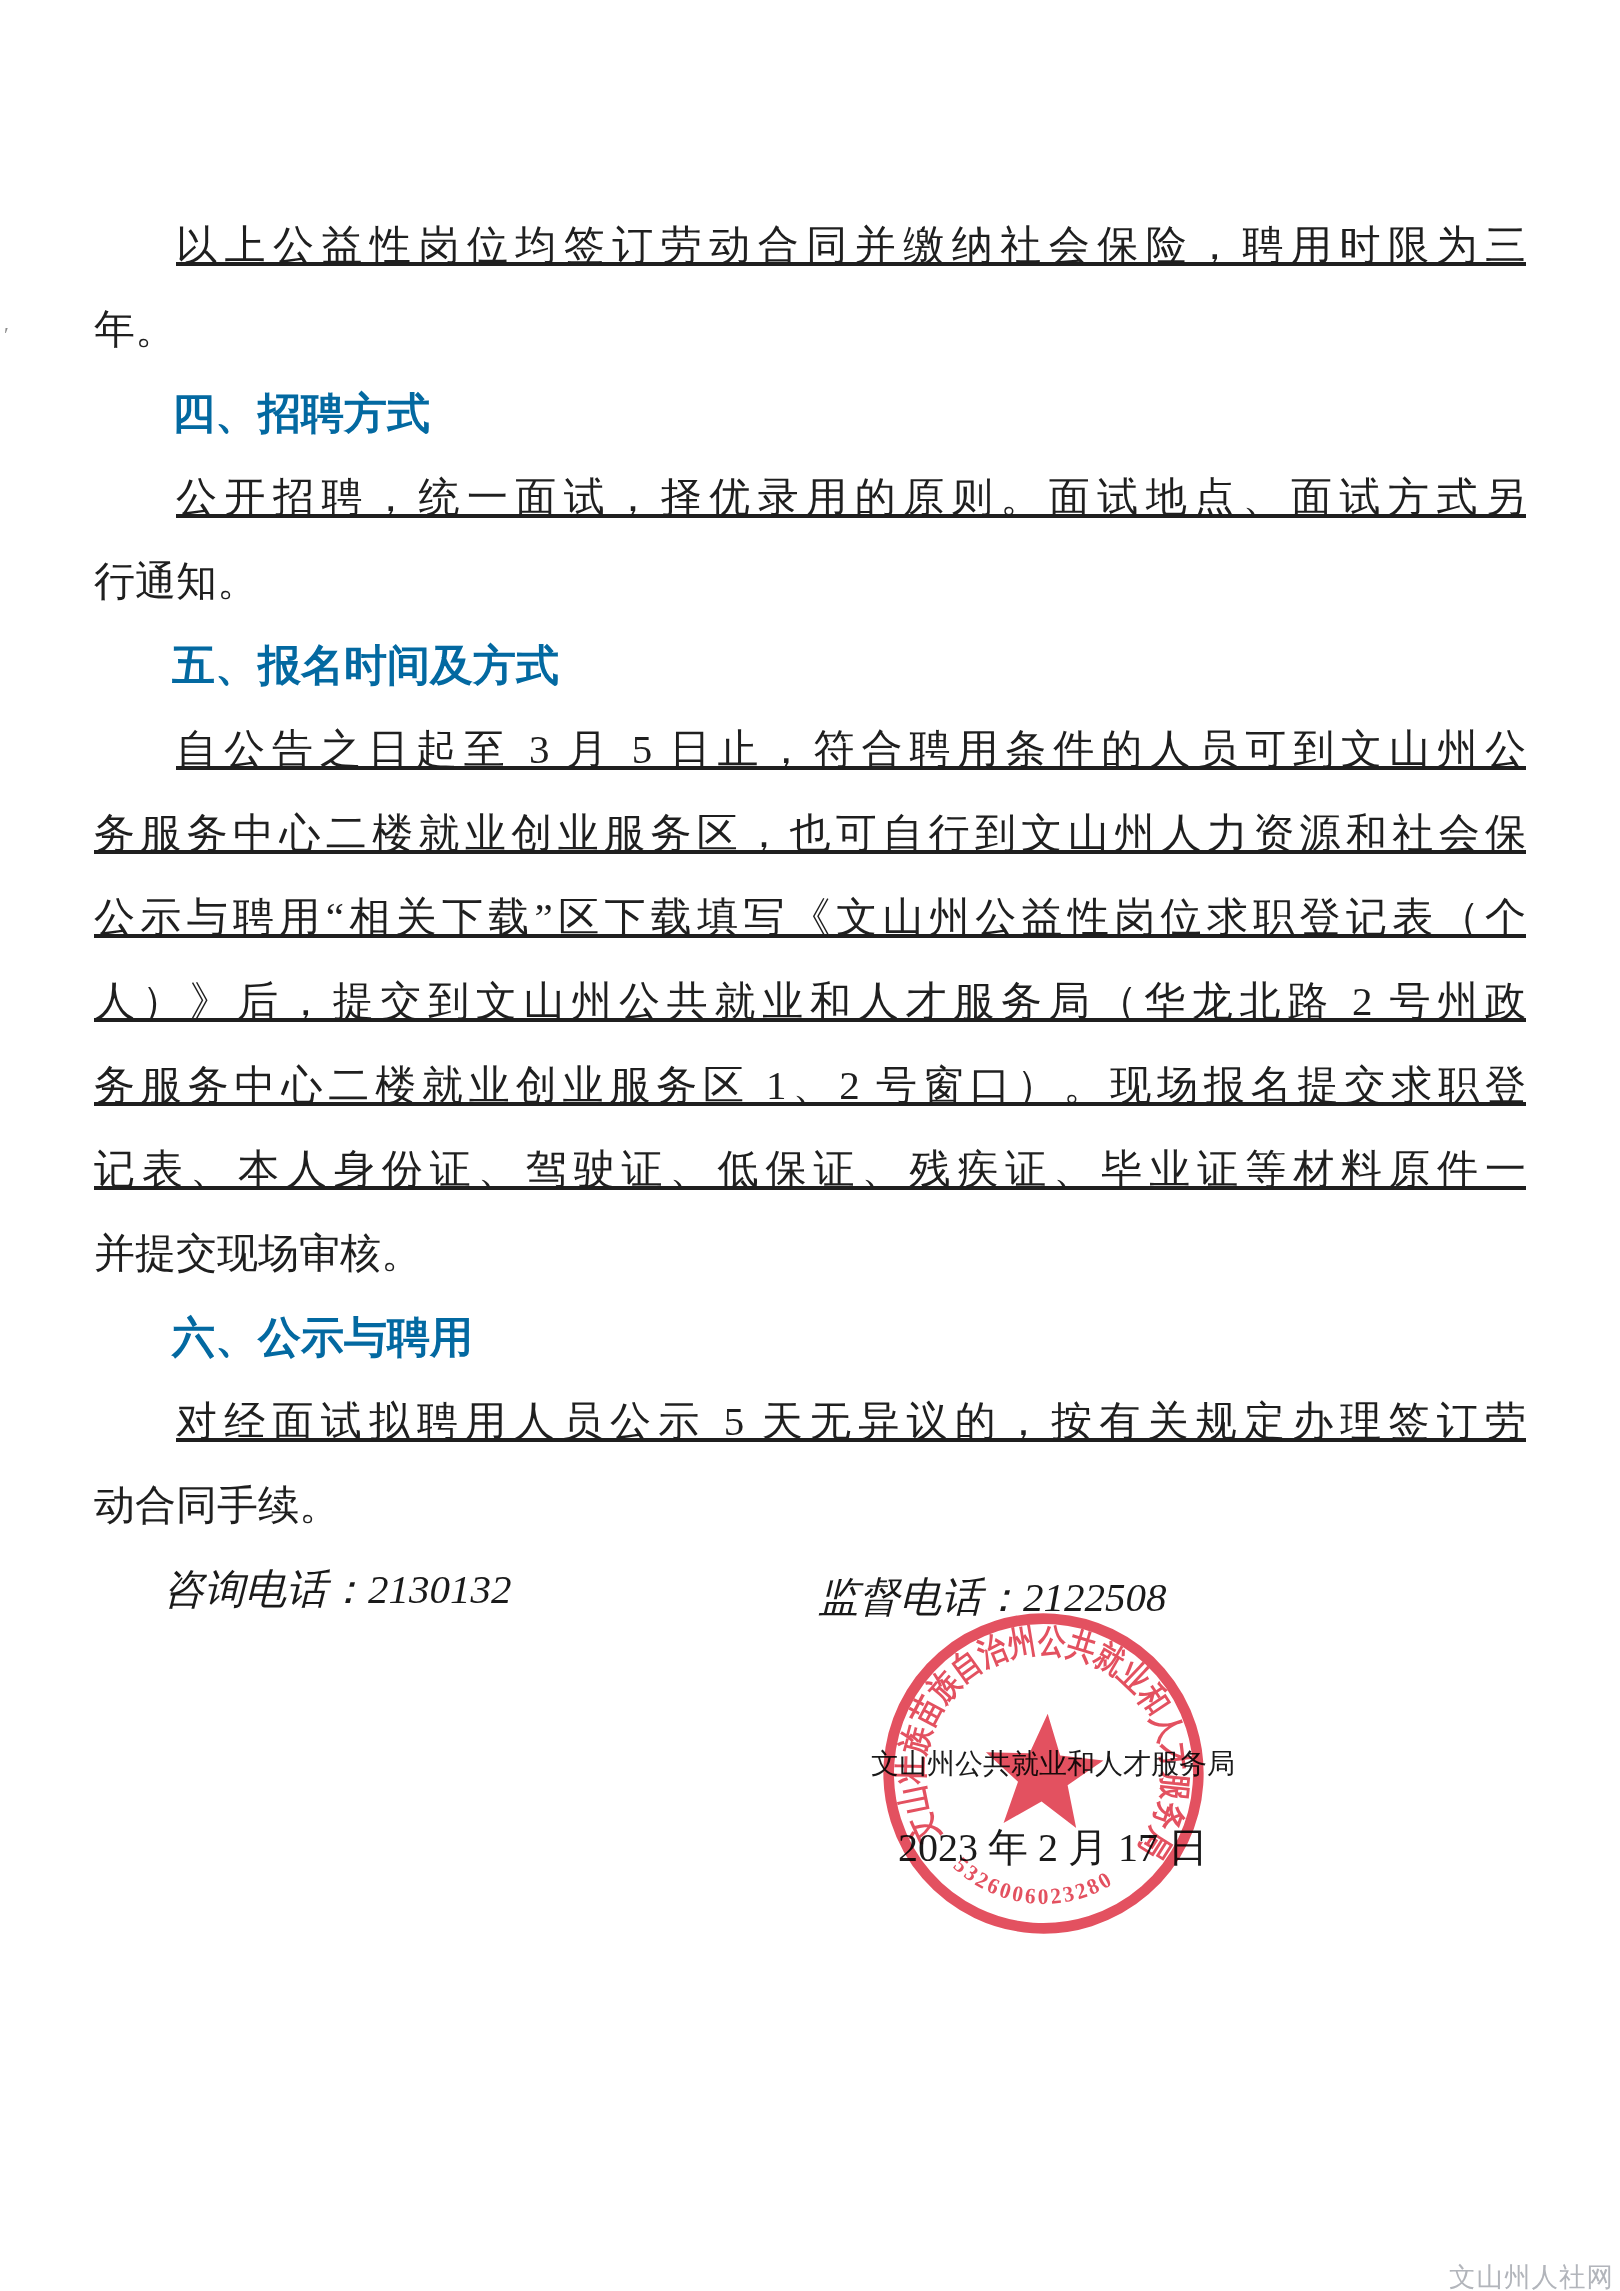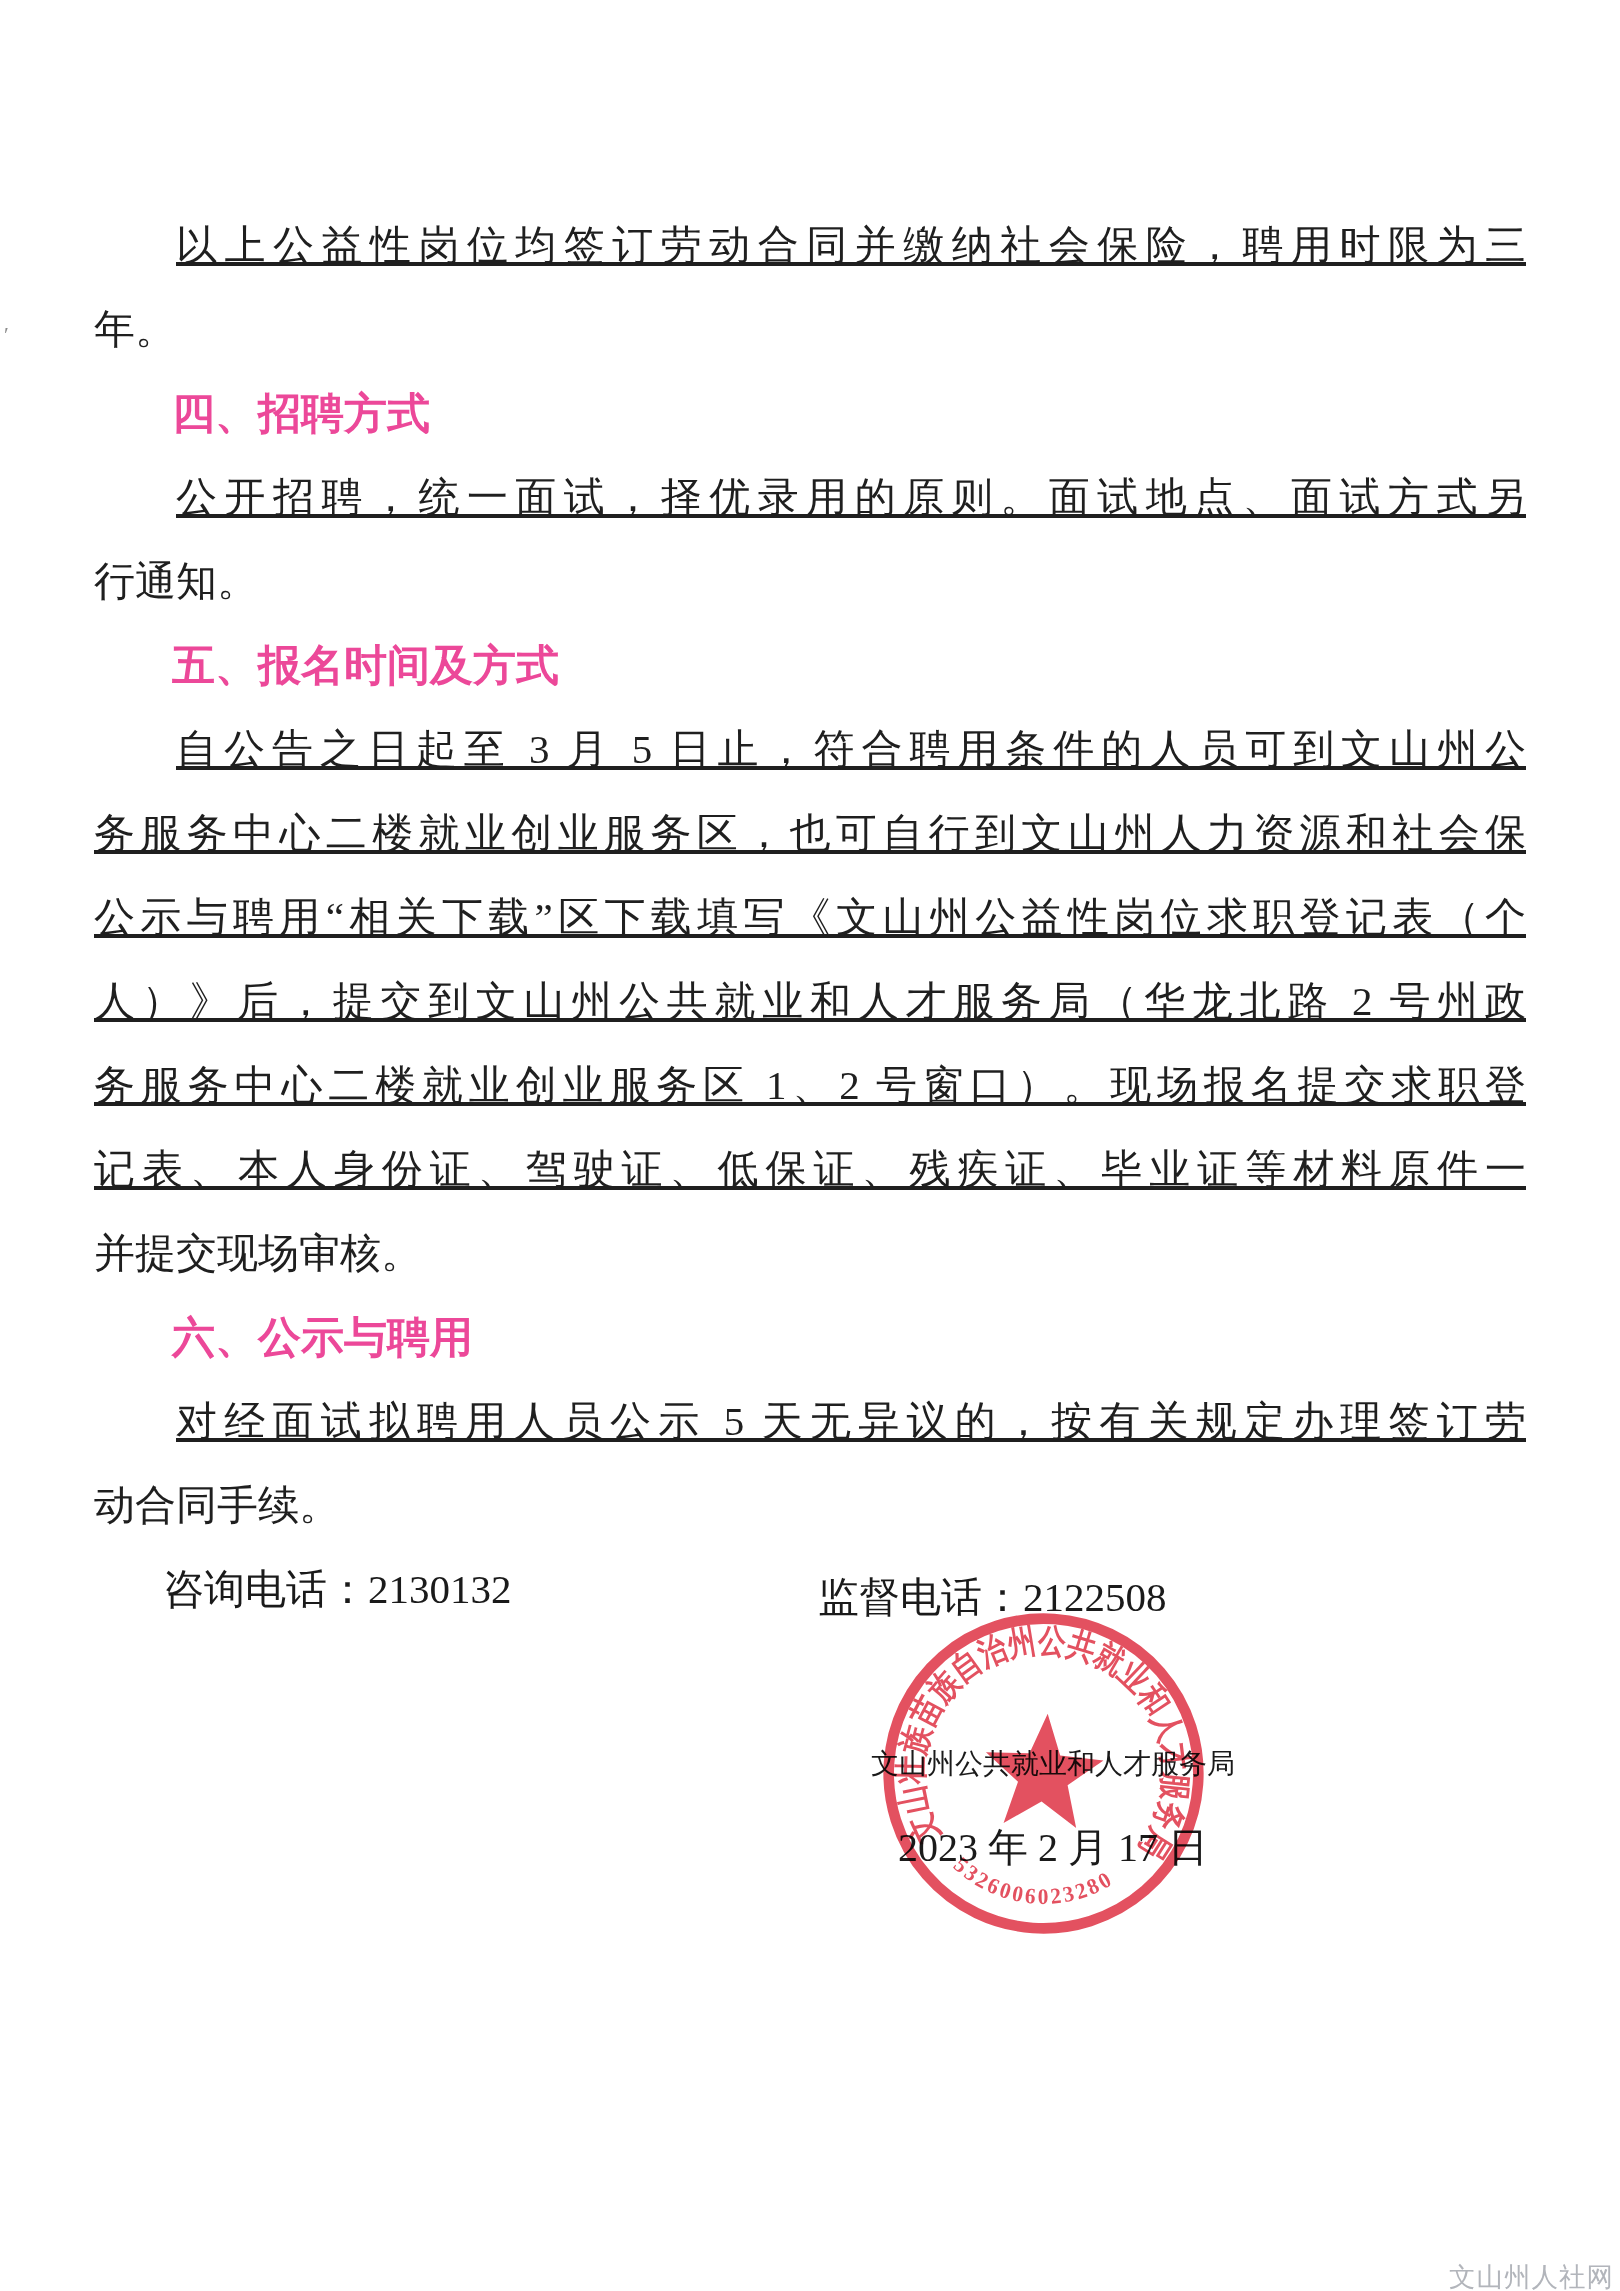--- a/index.html
+++ b/index.html
@@ -23,30 +23,30 @@
     color: #1f1f1f;
   }
   .line.body { font-family: "Liberation Serif", "DejaVu Serif", serif; }
   .line.fill { text-align: justify; text-align-last: justify; text-decoration: underline; }
   .line.indent { text-indent: 82px; }
   .line.heading {
     font-family: "Liberation Sans", "DejaVu Sans", sans-serif;
     font-weight: bold;
     font-size: 43px;
     text-indent: 78px;
-    color: #ec4899;
+    color: #0369a1;
   }
   .contact-line {
     position: relative;
     height: 84px;
     line-height: 84px;
     padding: 0 94px;
     font-size: 41px;
   }
-  .contact-group { white-space: nowrap; }
+  .contact-group { white-space: nowrap; font-style: italic; }
   .contact-group.inquiry { margin-left: 69px; }
   .contact-group.supervision { position: absolute; left: 818px; top: 8px; }
   .signature-line {
     margin-top: 91px;
     height: 84px;
     line-height: 84px;
     text-align: right;
     padding-right: 385px;
     font-size: 28px;
   }

